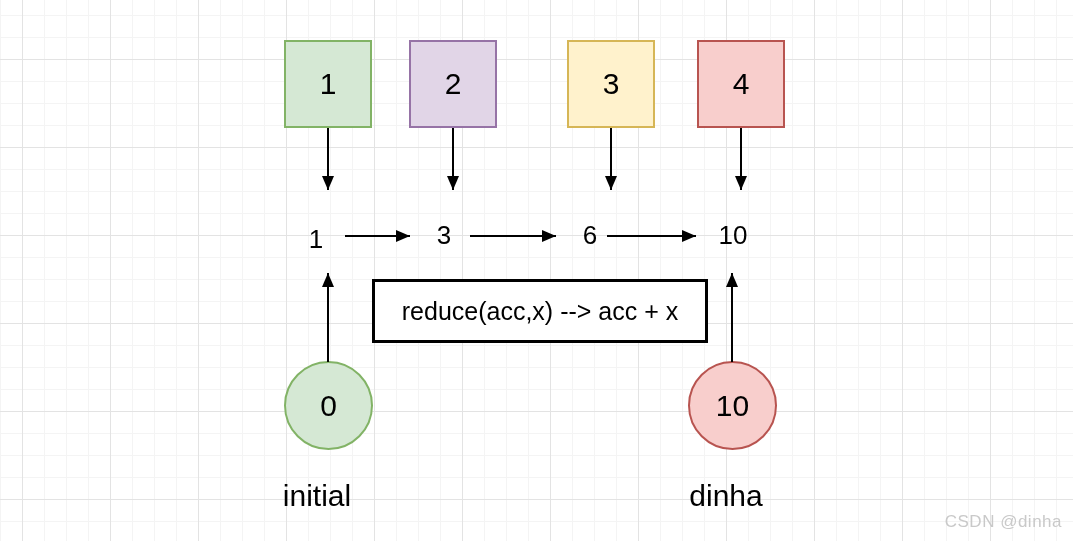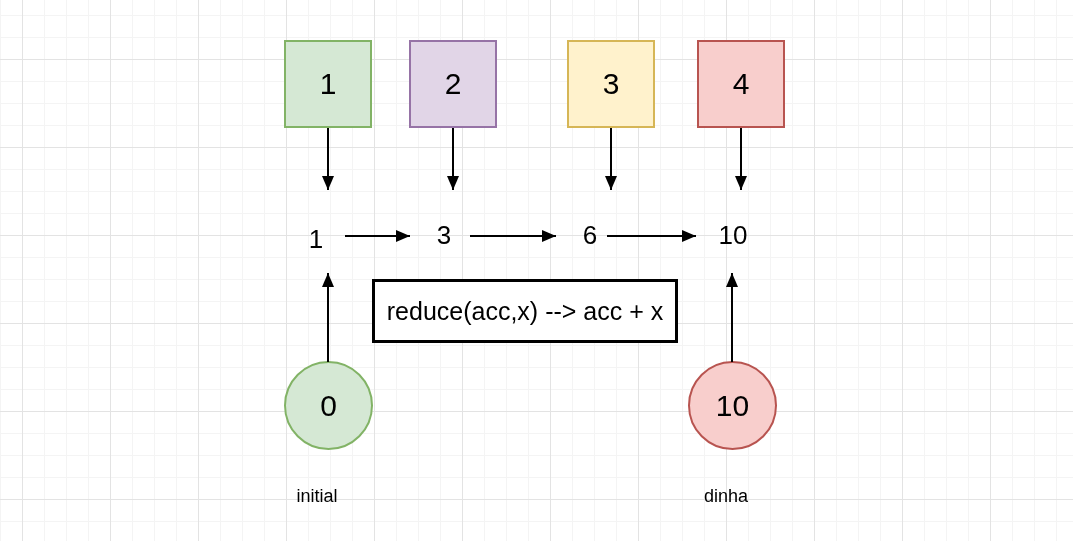--- a/index.html
+++ b/index.html
@@ -26,41 +26,41 @@
     font-size:30px; color:#000;
   }
   .acc{
     position:absolute;
     transform:translate(-50%,-50%);
     font-size:26px; color:#000;
     white-space:nowrap;
   }
   .reduce-box{
     position:absolute; left:372px; top:279px;
-    width:306px; height:64px;
+    width:336px; height:64px;
     box-sizing:border-box;
     background:#ffffff;
     border:3px solid #000;
     display:flex; align-items:center; justify-content:center;
     font-size:25px; color:#000;
     white-space:nowrap;
   }
   .circ{
     position:absolute; top:361px;
     width:89px; height:89px;
     box-sizing:border-box;
     border:2px solid #000;
     border-radius:50%;
     display:flex; align-items:center; justify-content:center;
     font-size:30px; color:#000;
   }
   .lbl{
     position:absolute;
     transform:translate(-50%,-50%);
-    font-size:18px; color:#000;
+    font-size:30px; color:#000;
     white-space:nowrap;
   }
   .watermark{
     position:absolute; right:11px; bottom:9px;
     font-size:17px;
     letter-spacing:0.5px;
   }
   svg.arrows{
     position:absolute; left:0; top:0;
     pointer-events:none;
@@ -118,14 +118,15 @@
 
       <line x1="345" y1="236" x2="410" y2="236" marker-end="url(#ah)"></line>
       <line x1="470" y1="236" x2="556" y2="236" marker-end="url(#ah)"></line>
       <line x1="607" y1="236" x2="696" y2="236" marker-end="url(#ah)"></line>
 
       <line x1="328" y1="362" x2="328" y2="273" marker-end="url(#ah)"></line>
       <line x1="732" y1="362" x2="732" y2="273" marker-end="url(#ah)"></line>
     </g>
   </svg>
 
+  <div class="watermark" style="color: rgb(201, 201, 201);">CSDN @dinha</div>
 
 </div>
 
 </body></html>

